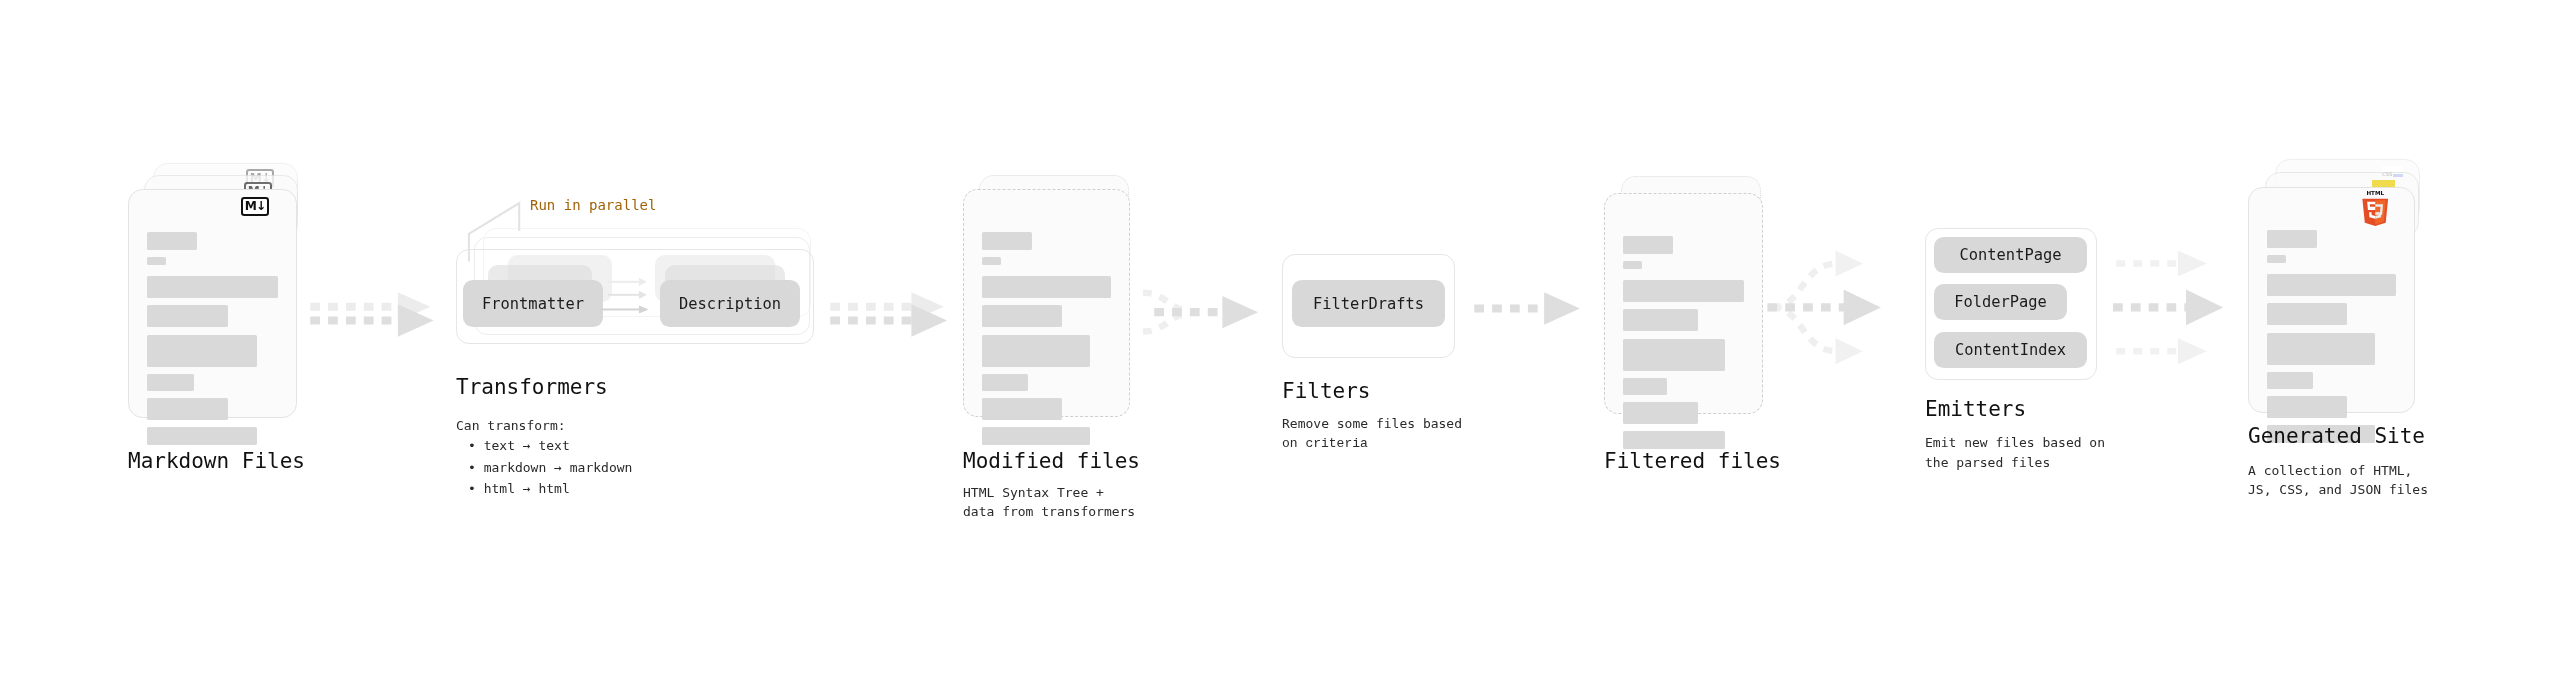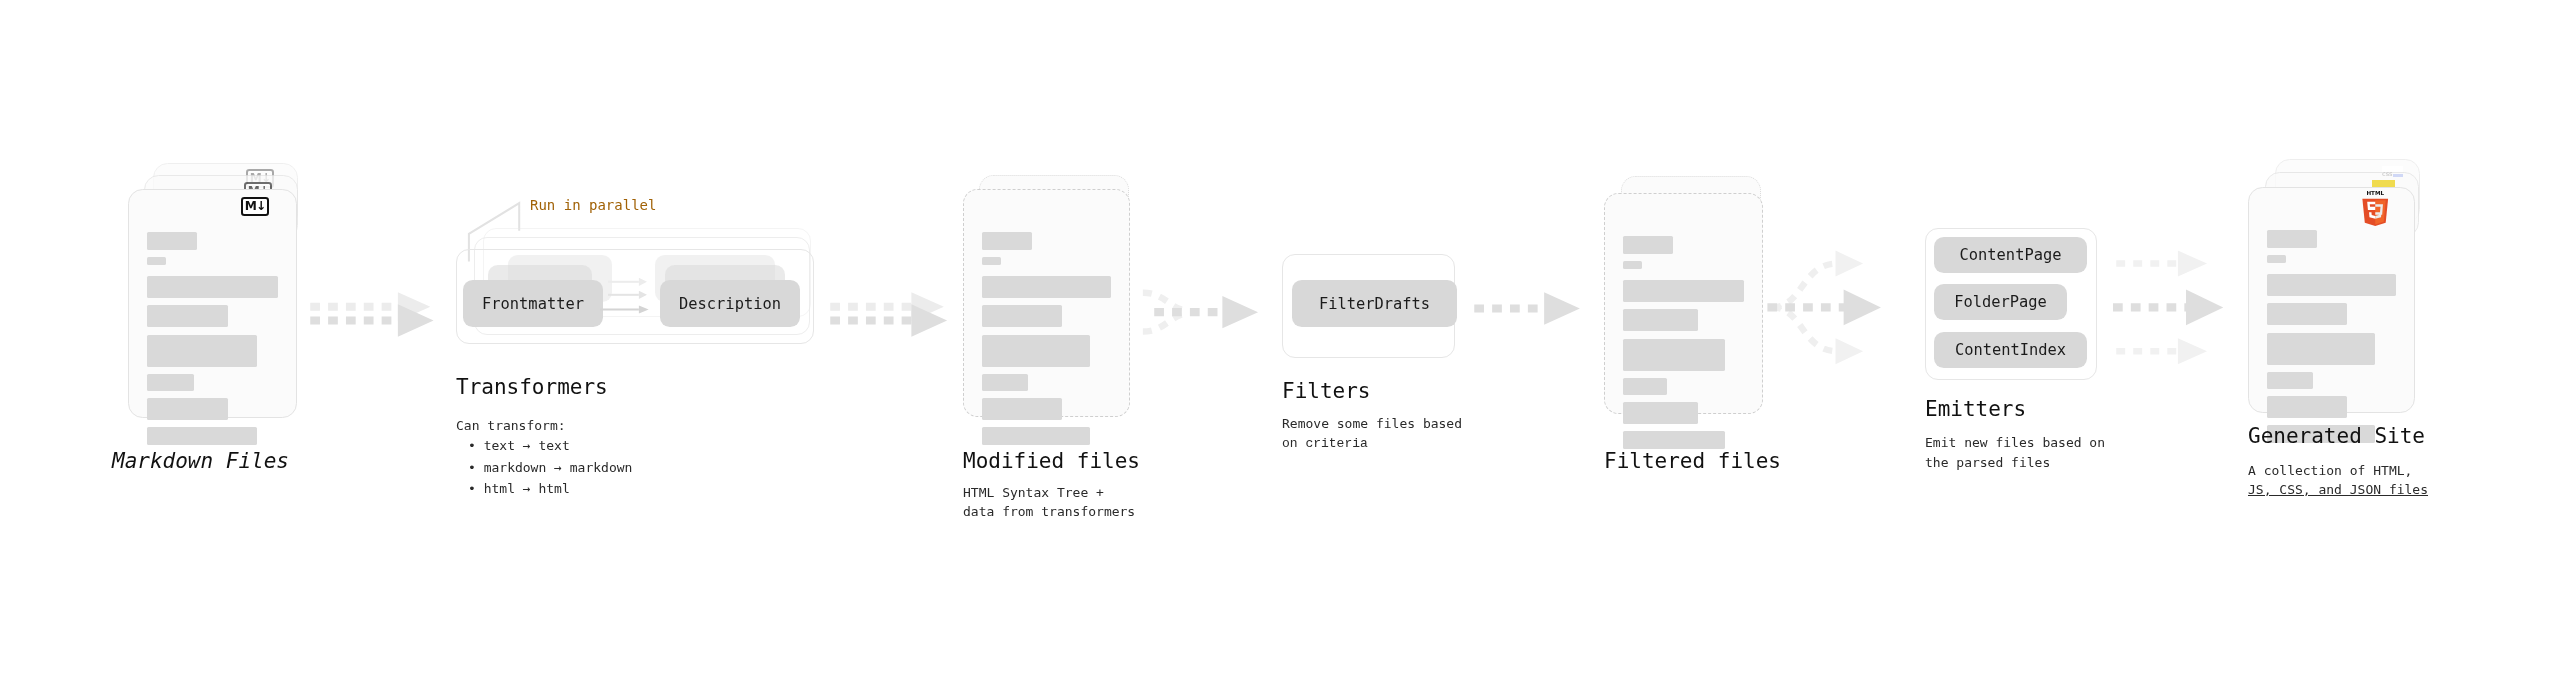--- a/index.html
+++ b/index.html
@@ -124,21 +124,21 @@
         <div class="bar" style="width:100%;height:22px;"></div>
         <div class="bar" style="width:62%;height:22px;"></div>
         <div class="bar" style="width:84%;height:32.5px;"></div>
         <div class="bar" style="width:36%;height:16.3px;"></div>
         <div class="bar" style="width:62%;height:22px;"></div>
         <div class="bar" style="width:84%;height:18px;"></div>
       </div>
     </div>
     <div class="badge md-badge" style="left:241px;top:197px;">M↓</div>
 
-    <div class="title" style="left:112px;top:449px;font-style:italic;">Markdown Files</div>
+    <div class="title" style="left:128px;top:449px;">Markdown Files</div>
   </div>
 
   <div class="arrow" style="left:307px;top:284px;">
     <svg width="142" height="65" viewBox="0 0 175 80">
       <line x1="4" y1="28" x2="118" y2="28" stroke="#ececec" stroke-width="10" stroke-dasharray="12 10"></line>
       <polygon points="112,10 152,28 112,46" fill="#ececec"></polygon>
       <line x1="4" y1="45" x2="118" y2="45" stroke="#dedede" stroke-width="10" stroke-dasharray="12 10"></line>
       <polygon points="112,25 156,45 112,65" fill="#dedede"></polygon>
     </svg>
   </div>
@@ -215,21 +215,21 @@
     <svg width="146" height="98" viewBox="0 0 180 120">
       <path d="M6,30 C34,30 40,52 62,52" fill="none" stroke="#efefef" stroke-width="8" stroke-dasharray="11 10"></path>
       <path d="M6,78 C34,78 40,56 62,56" fill="none" stroke="#efefef" stroke-width="8" stroke-dasharray="11 10"></path>
       <line x1="20" y1="54" x2="110" y2="54" stroke="#dedede" stroke-width="10" stroke-dasharray="12 10"></line>
       <polygon points="104,34 148,54 104,74" fill="#dedede"></polygon>
     </svg>
   </div>
 
   <div class="node" style="left:0;top:0;">
     <div class="gbox" style="left:1282px;top:254px;width:173px;height:104px;"></div>
-    <div class="chip" style="left:1292px;top:280px;width:165px;height:47px;">FilterDrafts</div>
+    <div class="chip" style="left:1292px;top:280px;width:153px;height:47px;">FilterDrafts</div>
     <div class="title" style="left:1282px;top:379px;">Filters</div>
     <div class="sub" style="left:1282px;top:414px;">Remove some files based</div>
     <div class="sub" style="left:1282px;top:434px;font-family:Liberation Mono, monospace;">on criteria</div>
   </div>
 
   <div class="arrow" style="left:1471px;top:284px;">
     <svg width="130" height="57" viewBox="0 0 160 70">
       <line x1="4" y1="30" x2="96" y2="30" stroke="#dedede" stroke-width="10" stroke-dasharray="12 10"></line>
       <polygon points="90,10 134,30 90,50" fill="#dedede"></polygon>
     </svg>
@@ -314,17 +314,17 @@
         <path d="M20,14 L33,14 L30.6,40.6 L20,44 Z" fill="#f16529"></path>
         <path d="M20,22 L13.5,22 L13.2,19 L20,19 L20,16 L10,16 L10.9,26 L20,26 Z
                  M20,33.5 L15.6,32.3 L15.3,29 L12.3,29 L12.8,35 L20,37 Z" fill="#ffffff"></path>
         <path d="M20,19 L20,22 L26.5,22 L25.9,29 L20,29 L20,32 L28.6,32 L29.6,19 Z
                  M20,33.5 L20,37 L27.2,35 L27.7,29 L24.7,29 L24.4,32.3 Z" fill="#ebebeb"></path>
       </svg>
     </div>
 
     <div class="title" style="left:2248px;top:424px;">Generated Site</div>
     <div class="sub" style="left:2248px;top:461px;">A collection of HTML,</div>
-    <div class="sub" style="left:2248px;top:480px;text-decoration:underline;">JS, CSS, and JSON files</div>
+    <div class="sub" style="left:2248px;top:480px;">JS, CSS, and JSON files</div>
   </div>
 
 </div>
 
 
 </body></html>

